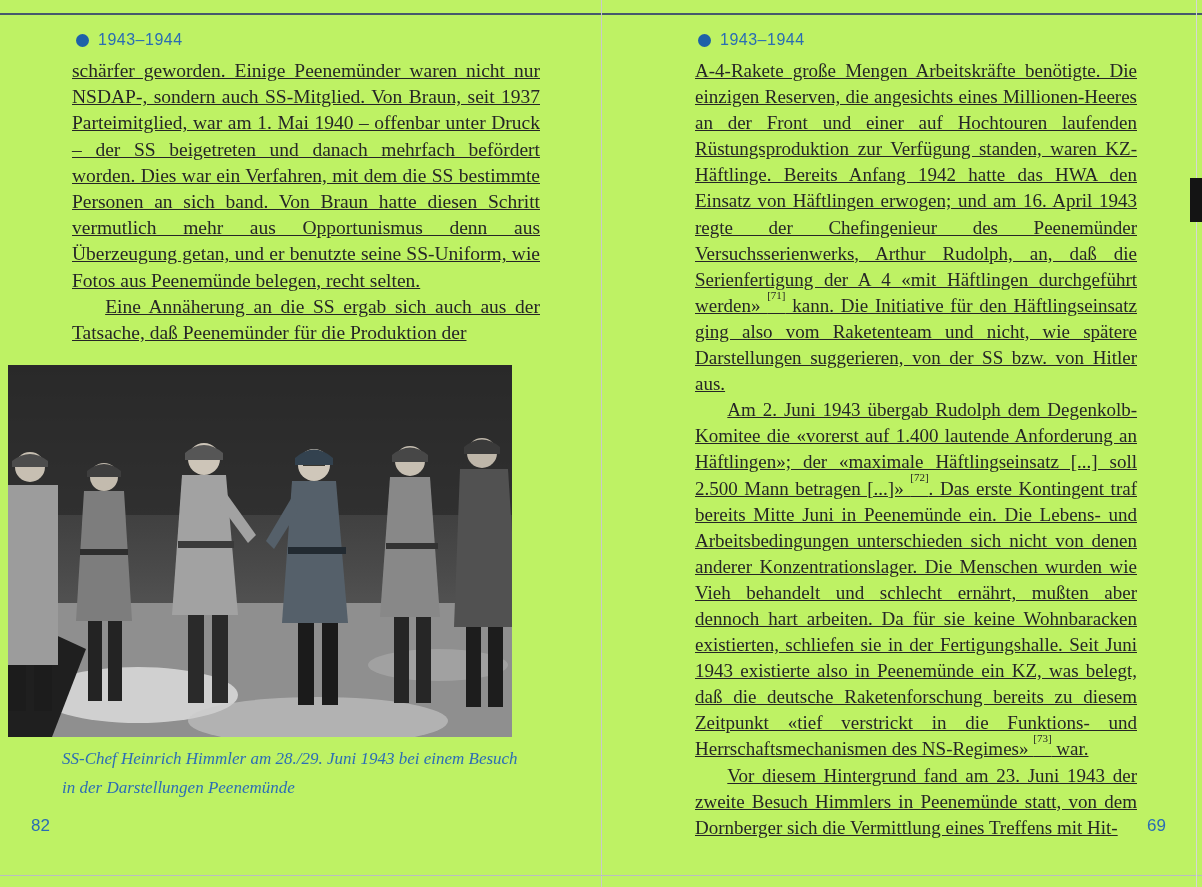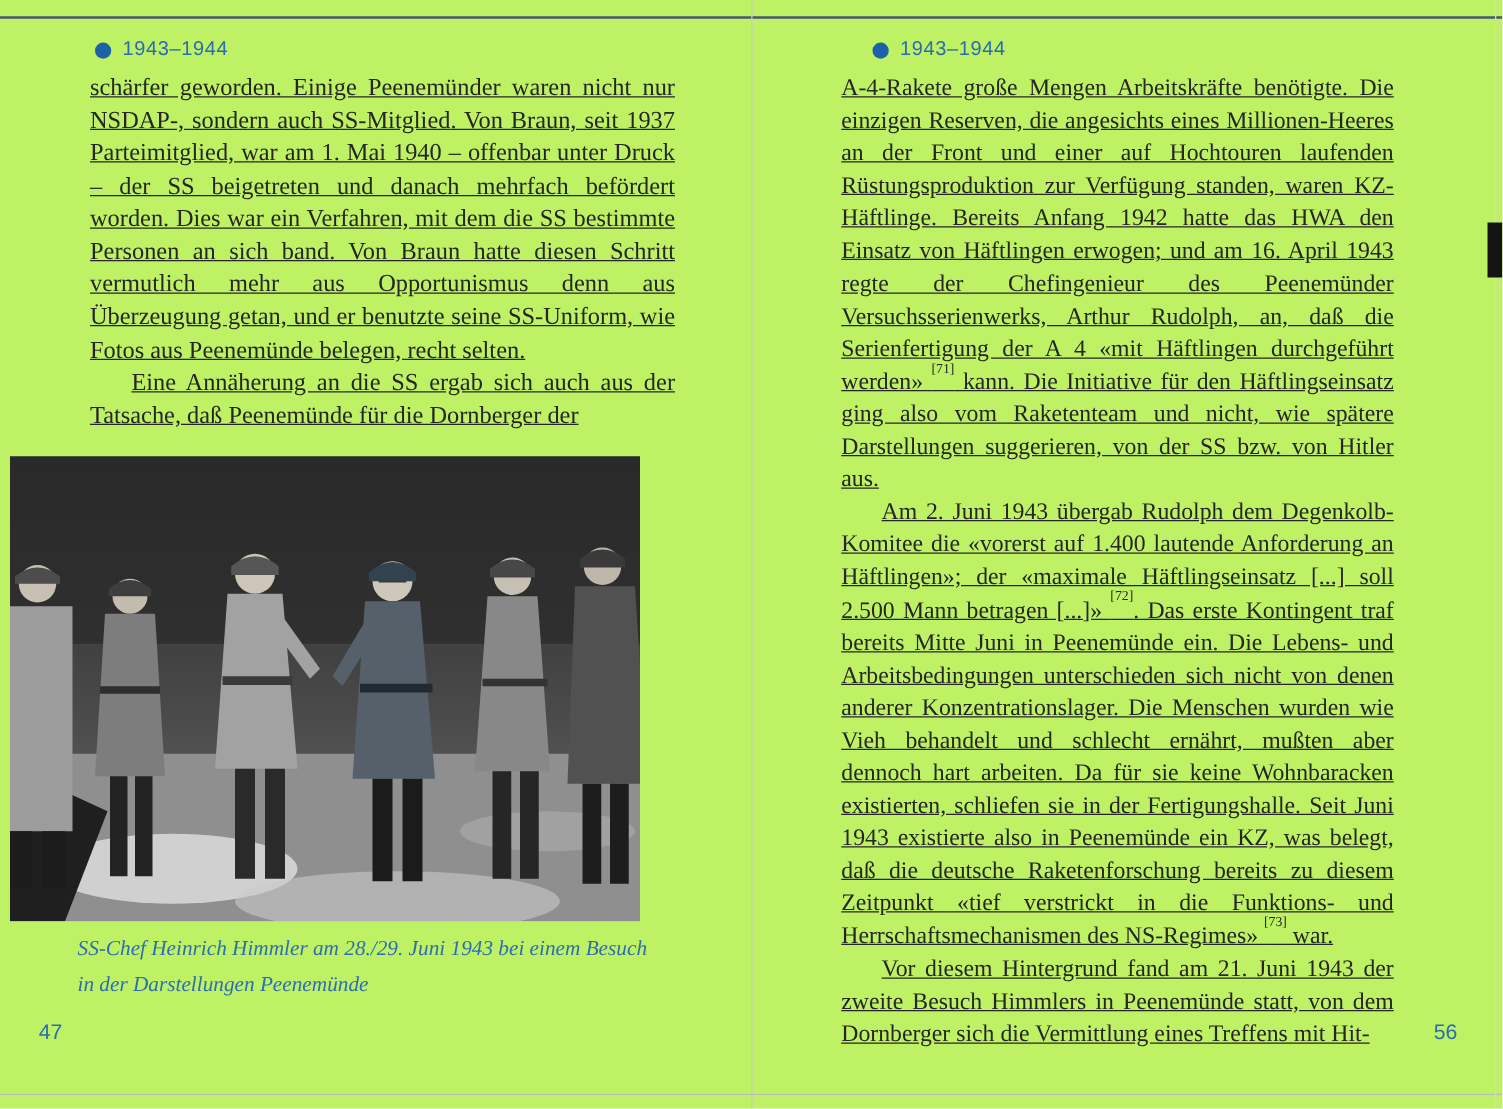--- a/index.html
+++ b/index.html
@@ -17,21 +17,21 @@
   .header{position:absolute;display:flex;align-items:center;gap:9px;
           font-family:"Liberation Sans",sans-serif;}
   .header .dot{width:13px;height:13px;border-radius:50%;background:#1d61a8;}
   .header .label{font-size:16px;color:#2a6cb4;letter-spacing:.5px;}
   .header.left{left:76px;top:31px;}
   .header.right{left:698px;top:31px;}
 
   
   .body-text{position:absolute;color:#262626;text-align:justify;}
   .body-text.left{left:72px;top:58px;width:468px;font-size:19.5px;line-height:26.2px;}
-  .body-text.right{left:673px;top:58px;width:442px;font-size:19px;line-height:26.1px;}
+  .body-text.right{left:695px;top:58px;width:442px;font-size:19px;line-height:26.1px;}
   .para{margin:0;text-decoration:underline;}
   .para.indent{text-indent:1.7em;}
   sup{font-size:11px;line-height:0;position:relative;top:-6px;letter-spacing:0;}
 
   
   .photo{position:absolute;left:8px;top:365px;width:504px;height:372px;display:block;}
 
   
   .caption{position:absolute;left:62px;top:744px;width:460px;
            font-style:italic;color:#2d6db5;font-size:17px;line-height:29px;}
@@ -53,21 +53,21 @@
   <div class="rule-right"></div>
   <div class="edge-tab"></div>
 
   <div class="header left">
     <span class="dot"></span>
     <span class="label">1943–1944</span>
   </div>
 
   <div class="body-text left">
       <p class="para">schärfer geworden. Einige Peenemünder waren nicht nur NSDAP-, sondern auch SS-Mitglied. Von Braun, seit 1937 Parteimitglied, war am 1. Mai 1940 – offenbar unter Druck – der SS beigetreten und danach mehrfach befördert worden. Dies war ein Verfahren, mit dem die SS bestimmte Personen an sich band. Von Braun hatte diesen Schritt vermutlich mehr aus Opportunismus denn aus Überzeugung getan, und er benutzte seine SS-Uniform, wie Fotos aus Peenemünde belegen, recht selten.</p>
-      <p class="para indent">Eine Annäherung an die SS ergab sich auch aus der Tatsache, daß Peenemünde für die Dornberger der</p>
+      <p class="para indent">Eine Annäherung an die SS ergab sich auch aus der Tatsache, daß Peenemünder für die Produktion der</p>
     </div>
 
   <svg class="photo" viewBox="0 0 504 372" xmlns="http://www.w3.org/2000/svg" preserveAspectRatio="none">
     <defs>
       <linearGradient id="pbg" x1="0" y1="0" x2="0" y2="1">
         <stop offset="0" stop-color="#262626"></stop>
         <stop offset="0.55" stop-color="#4a4a4a"></stop>
         <stop offset="1" stop-color="#6d6d6d"></stop>
       </linearGradient>
     </defs>
@@ -133,28 +133,28 @@
       <rect x="458" y="262" width="15" height="80" fill="#1d1d1d"></rect>
       <rect x="480" y="262" width="15" height="80" fill="#1d1d1d"></rect>
     </g>
   </svg>
 
   <div class="caption">
     <div>SS-Chef Heinrich Himmler am 28./29. Juni 1943 bei einem Besuch</div>
     <div>in der Darstellungen Peenemünde</div>
   </div>
 
-  <div class="page-num left">47</div>
+  <div class="page-num left">82</div>
 
   <div class="header right">
     <span class="dot"></span>
     <span class="label">1943–1944</span>
   </div>
 
   <div class="body-text right">
       <p class="para">A-4-Rakete große Mengen Arbeitskräfte benötigte. Die einzigen Reserven, die angesichts eines Millionen-Heeres an der Front und einer auf Hochtouren laufenden Rüstungsproduktion zur Verfügung standen, waren KZ-Häftlinge. Bereits Anfang 1942 hatte das HWA den Einsatz von Häftlingen erwogen; und am 16. April 1943 regte der Chefingenieur des Peenemünder Versuchsserienwerks, Arthur Rudolph, an, daß die Serienfertigung der A 4 «mit Häftlingen durchgeführt werden» <sup>[71]</sup> kann. Die Initiative für den Häftlingseinsatz ging also vom Raketenteam und nicht, wie spätere Darstellungen suggerieren, von der SS bzw. von Hitler aus.</p>
       <p class="para indent">Am 2. Juni 1943 übergab Rudolph dem Degenkolb-Komitee die «vorerst auf 1.400 lautende Anforderung an Häftlingen»; der «maximale Häftlingseinsatz [...] soll 2.500 Mann betragen [...]» <sup>[72]</sup>. Das erste Kontingent traf bereits Mitte Juni in Peenemünde ein. Die Lebens- und Arbeitsbedingungen unterschieden sich nicht von denen anderer Konzentrationslager. Die Menschen wurden wie Vieh behandelt und schlecht ernährt, mußten aber dennoch hart arbeiten. Da für sie keine Wohnbaracken existierten, schliefen sie in der Fertigungshalle. Seit Juni 1943 existierte also in Peenemünde ein KZ, was belegt, daß die deutsche Raketenforschung bereits zu diesem Zeitpunkt «tief verstrickt in die Funktions- und Herrschaftsmechanismen des NS-Regimes» <sup>[73]</sup> war.</p>
-      <p class="para indent">Vor diesem Hintergrund fand am 21. Juni 1943 der zweite Besuch Himmlers in Peenemünde statt, von dem Dornberger sich die Vermittlung eines Treffens mit Hit-</p>
+      <p class="para indent">Vor diesem Hintergrund fand am 23. Juni 1943 der zweite Besuch Himmlers in Peenemünde statt, von dem Dornberger sich die Vermittlung eines Treffens mit Hit-</p>
     </div>
 
-  <div class="page-num right">56</div>
+  <div class="page-num right">69</div>
 
 </div>
 
 </body></html>

